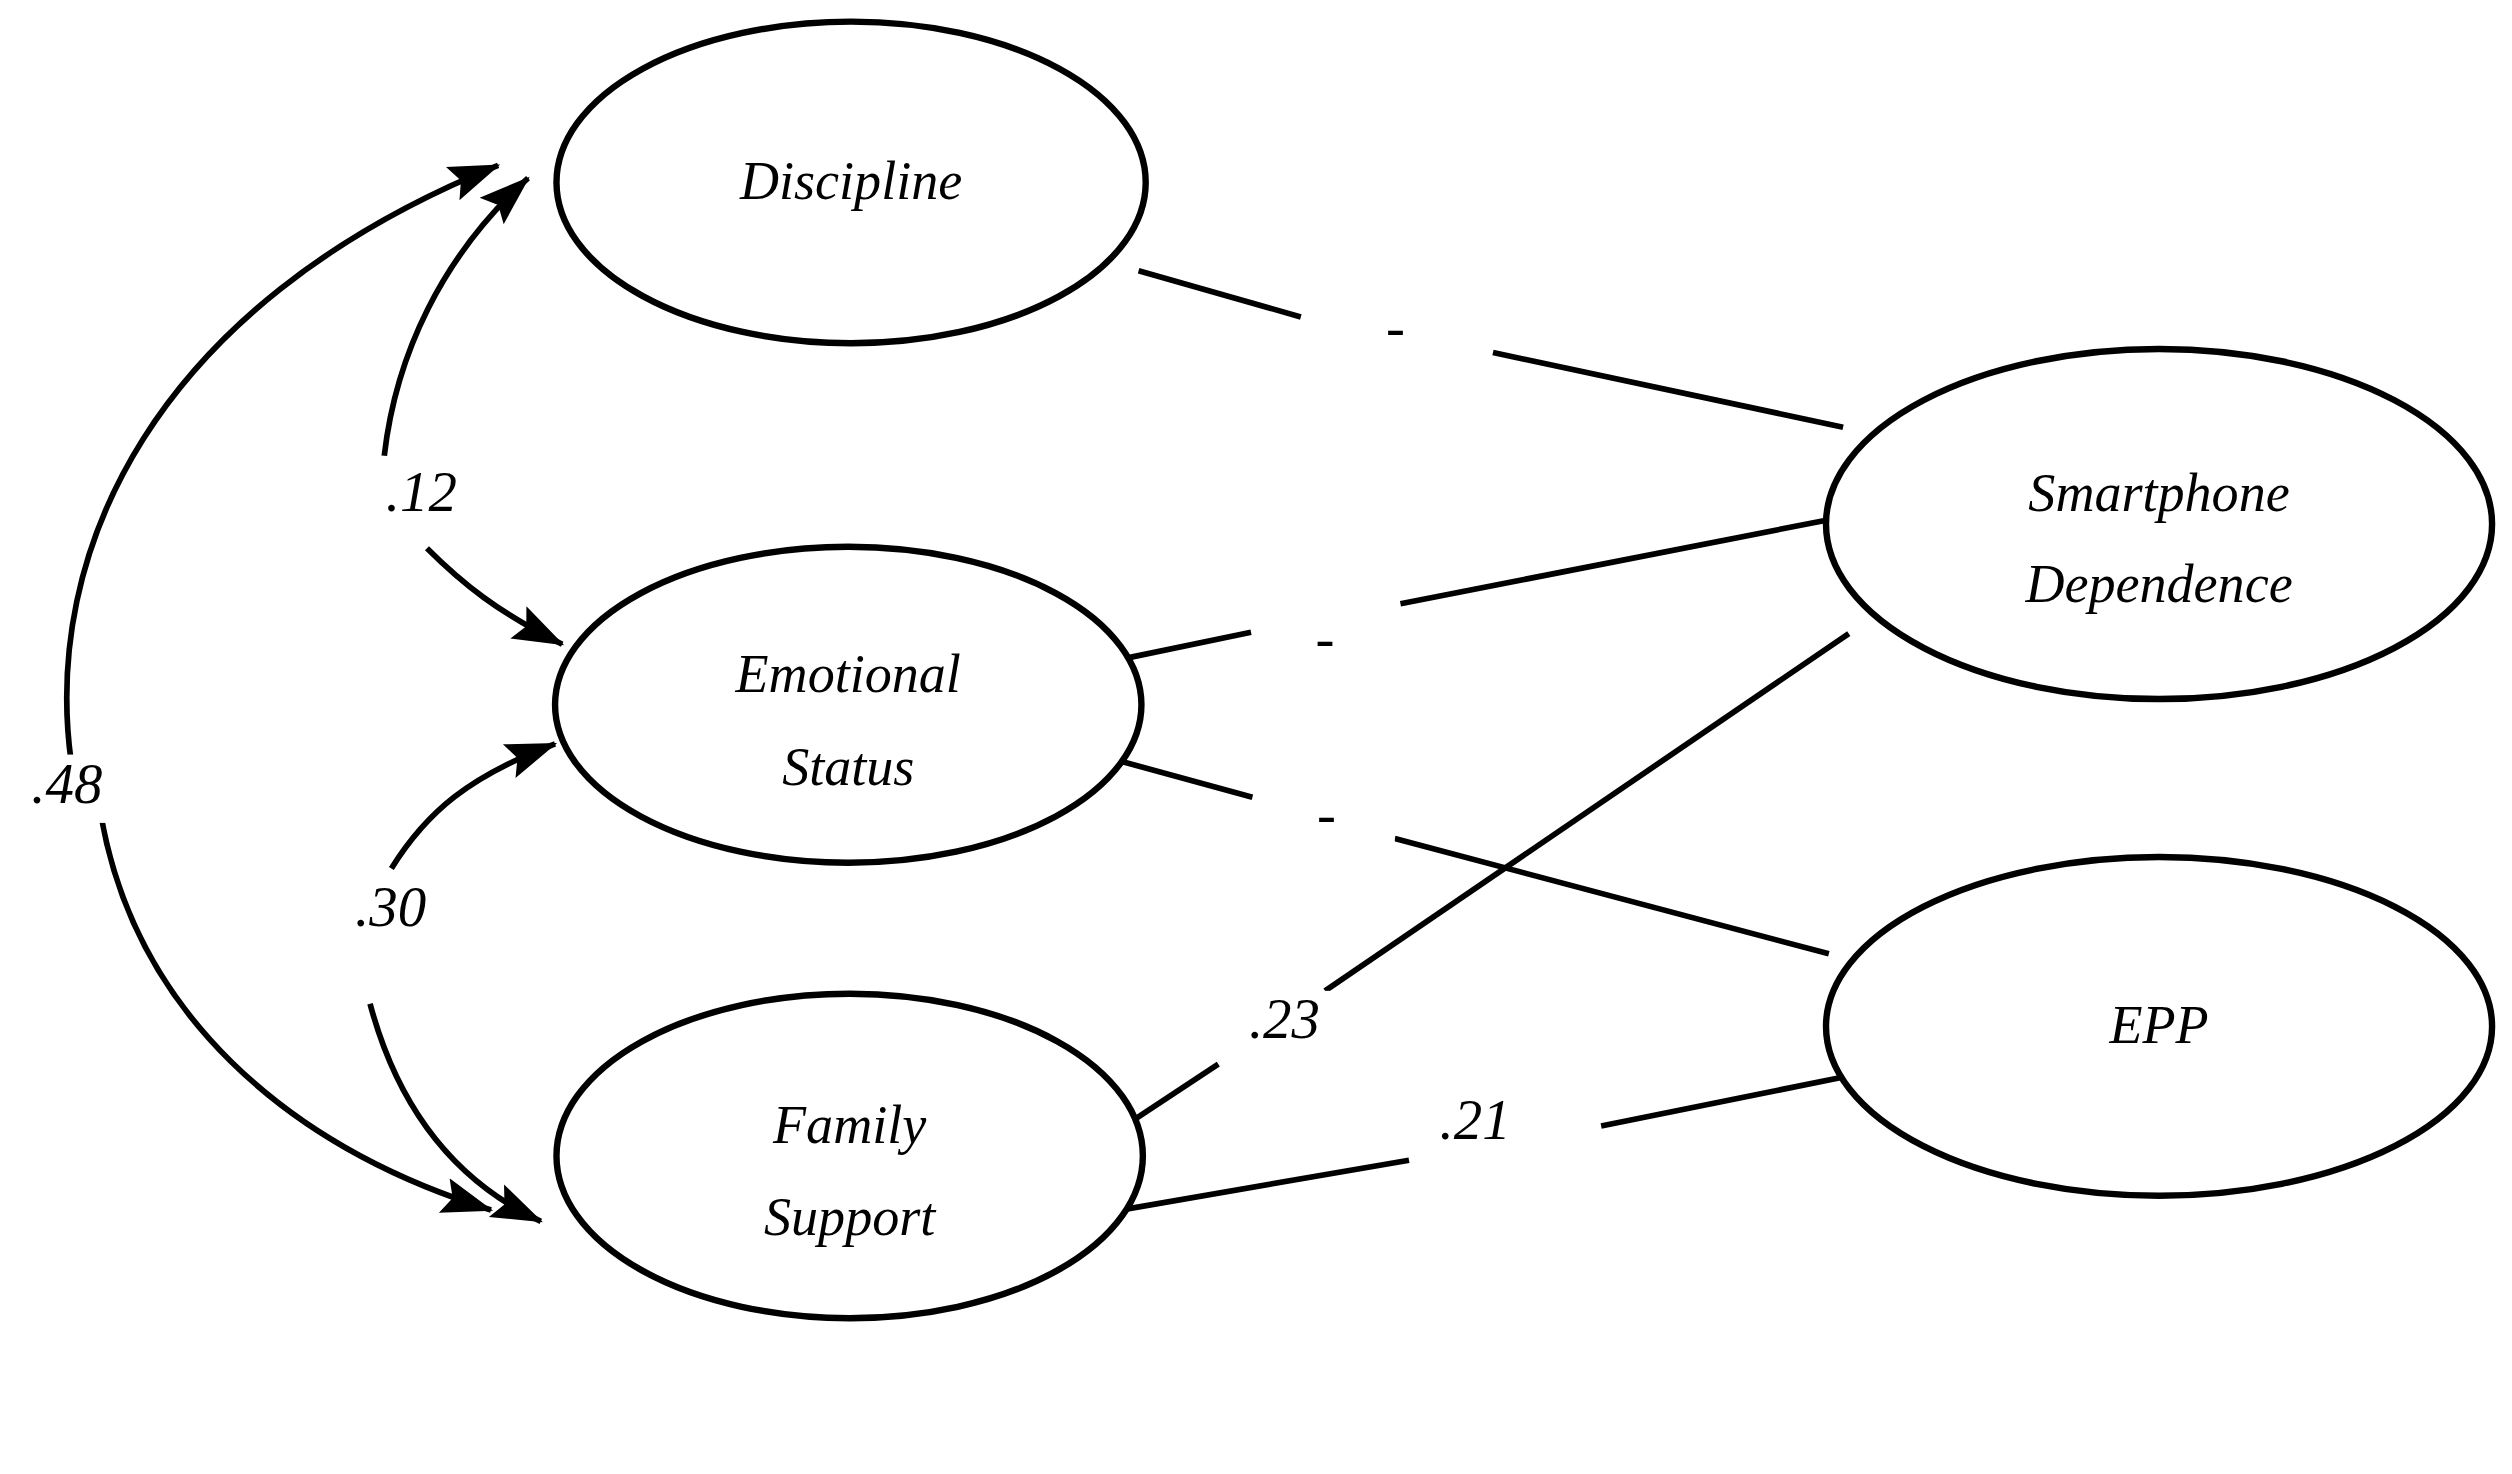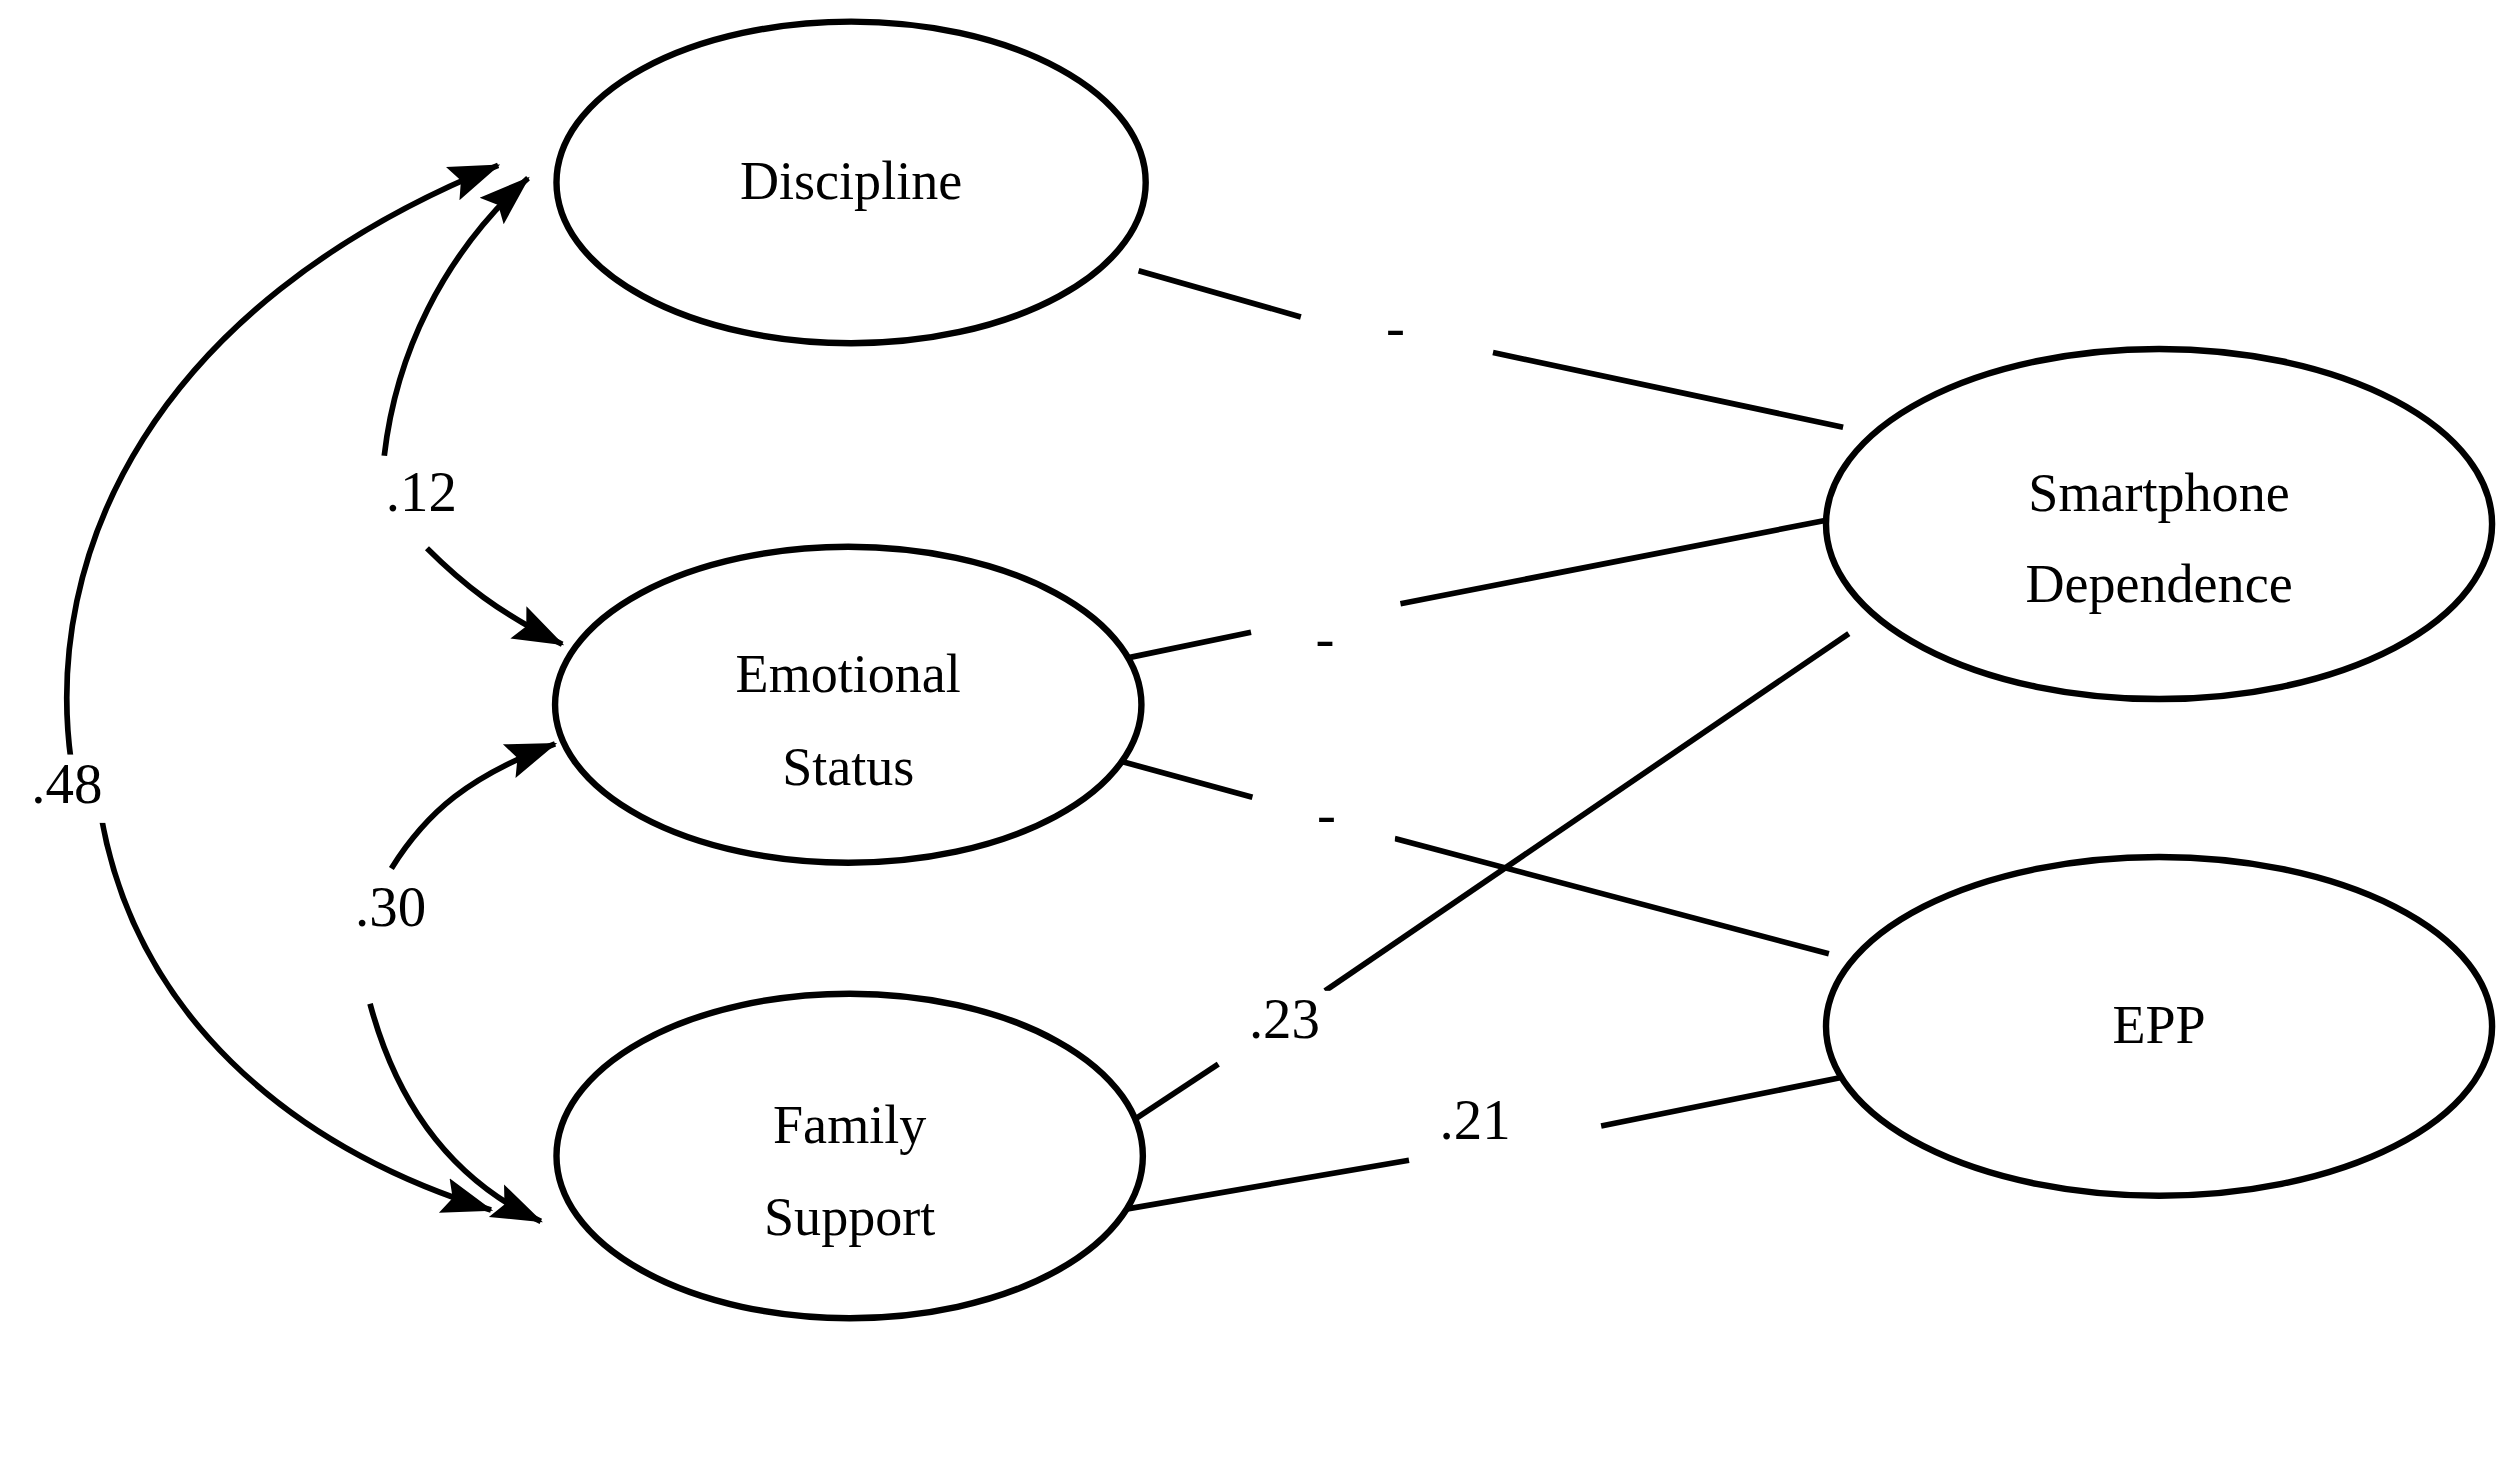--- a/index.html
+++ b/index.html
@@ -12,20 +12,21 @@
     width: 2512px;
     height: 1475px;
     font-family: "Liberation Serif", "DejaVu Serif", serif;
     overflow: hidden;
   }
   #diagram-root {
     position: relative;
     width: 2512px;
     height: 1437px;
     background: #ffffff;
+    font-style: italic;
   }
   svg#sem-canvas {
     position: absolute;
     left: 0;
     top: 0;
     width: 2512px;
     height: 1475px;
     display: block;
   }
   .node-ellipse {

